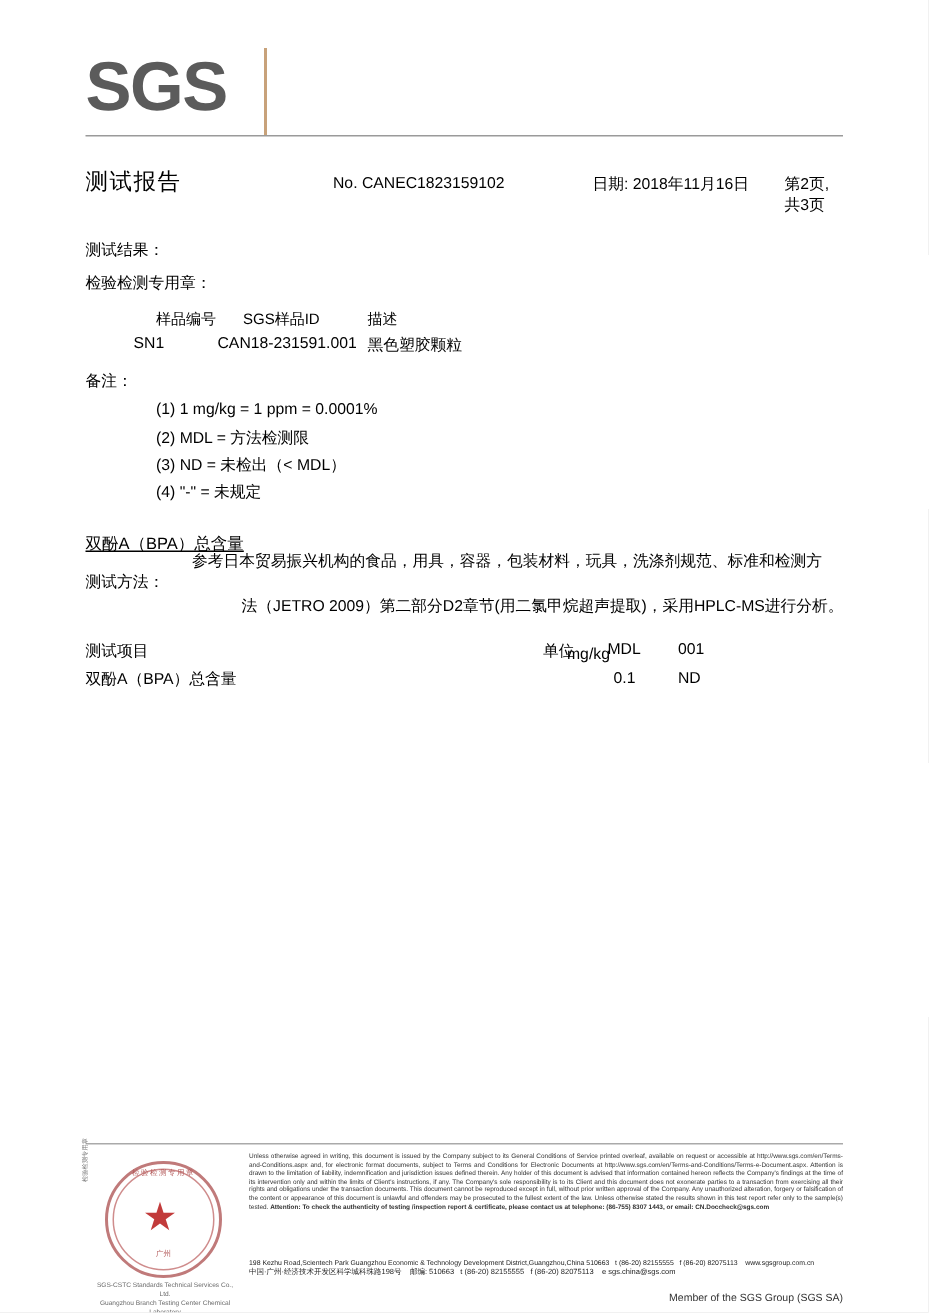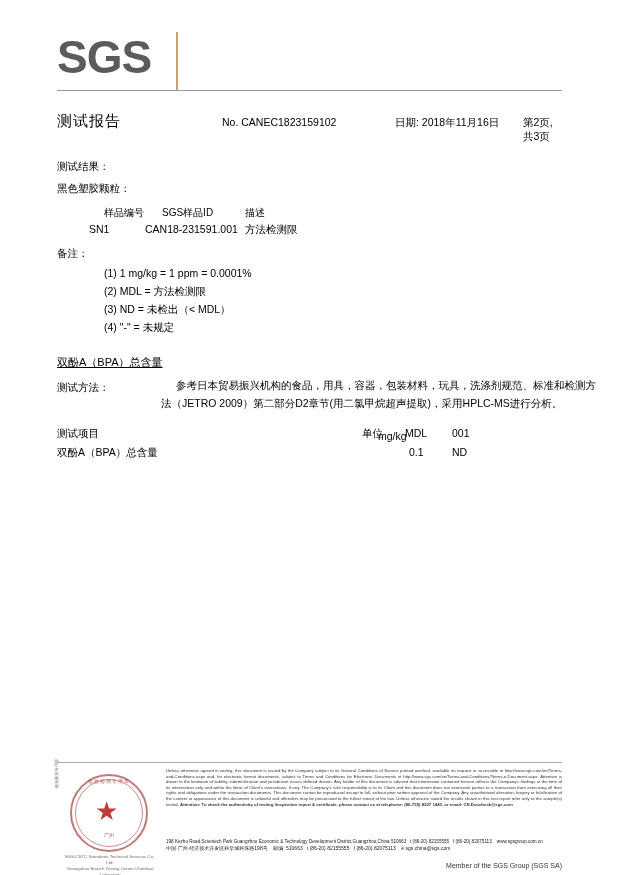--- a/index.html
+++ b/index.html
@@ -247,40 +247,40 @@
     <div class="doc-title">测试报告</div>
     <div class="report-no">No. CANEC1823159102</div>
     <div class="report-date">日期: 2018年11月16日</div>
     <div class="report-page">第2页,共3页</div>
   </div>
 
   <div class="body">
 
     <div class="line" style="left:0px; top:0px;margin-top:12px;">测试结果：</div>
 
-    <div class="line" style="left:0px; top:34px;">黑色塑胶颗粒：</div>
+    <div class="line" style="left:0px; top:34px;">检验检测专用章：</div>
 
     <div class="line tbl-hdr" style="left:47px; top:58px;">样品编号</div>
     <div class="line tbl-hdr" style="left:105px; top:58px;">SGS样品ID</div>
     <div class="line tbl-hdr" style="left:188px; top:58px;">描述</div>
 
     <div class="line" style="left:32px; top:75px;">SN1</div>
     <div class="line" style="left:88px; top:75px;">CAN18-231591.001</div>
-    <div class="line" style="left:188px; top:75px;">方法检测限</div>
+    <div class="line" style="left:188px; top:75px;">黑色塑胶颗粒</div>
 
     <div class="line" style="left:0px; top:99px;">备注：</div>
     <div class="line" style="left:47px; top:119px;">(1) 1 mg/kg = 1 ppm = 0.0001%</div>
     <div class="line" style="left:47px; top:137px;">(2) MDL = 方法检测限</div>
     <div class="line" style="left:47px; top:155px;">(3) ND = 未检出（&lt; MDL）</div>
     <div class="line" style="left:47px; top:173px;">(4) "-" = 未规定</div>
 
     <div class="line section-head" style="left:0px; top:207px;">双酚A（BPA）总含量</div>
 
     <div class="line" style="left:0px; top:233px;font-family:Liberation Mono, monospace;">测试方法：</div>
-    <div class="line" style="left:71px; top:231px;margin-left:48px;">参考日本贸易振兴机构的食品，用具，容器，包装材料，玩具，洗涤剂规范、标准和检测方</div>
+    <div class="line" style="left:71px; top:219px;">参考日本贸易振兴机构的食品，用具，容器，包装材料，玩具，洗涤剂规范、标准和检测方</div>
     <div class="line" style="left:71px; top:249px;margin-left:33px;">法（JETRO 2009）第二部分D2章节(用二氯甲烷超声提取)，采用HPLC-MS进行分析。</div>
 
     <div class="line u-line" style="left:0px; top:279px;">测试项目</div>
     <div class="line u-line" style="left:305px; top:279px;">单位</div>
     <div class="line u-line" style="left:348px; top:279px;">MDL</div>
     <div class="line u-line" style="left:395px; top:279px;">001</div>
 
     <div class="line" style="left:0px; top:298px;">双酚A（BPA）总含量</div>
     <div class="line" style="left:305px; top:282px;padding-left:16px;">mg/kg</div>
     <div class="line" style="left:352px; top:298px;">0.1</div>

